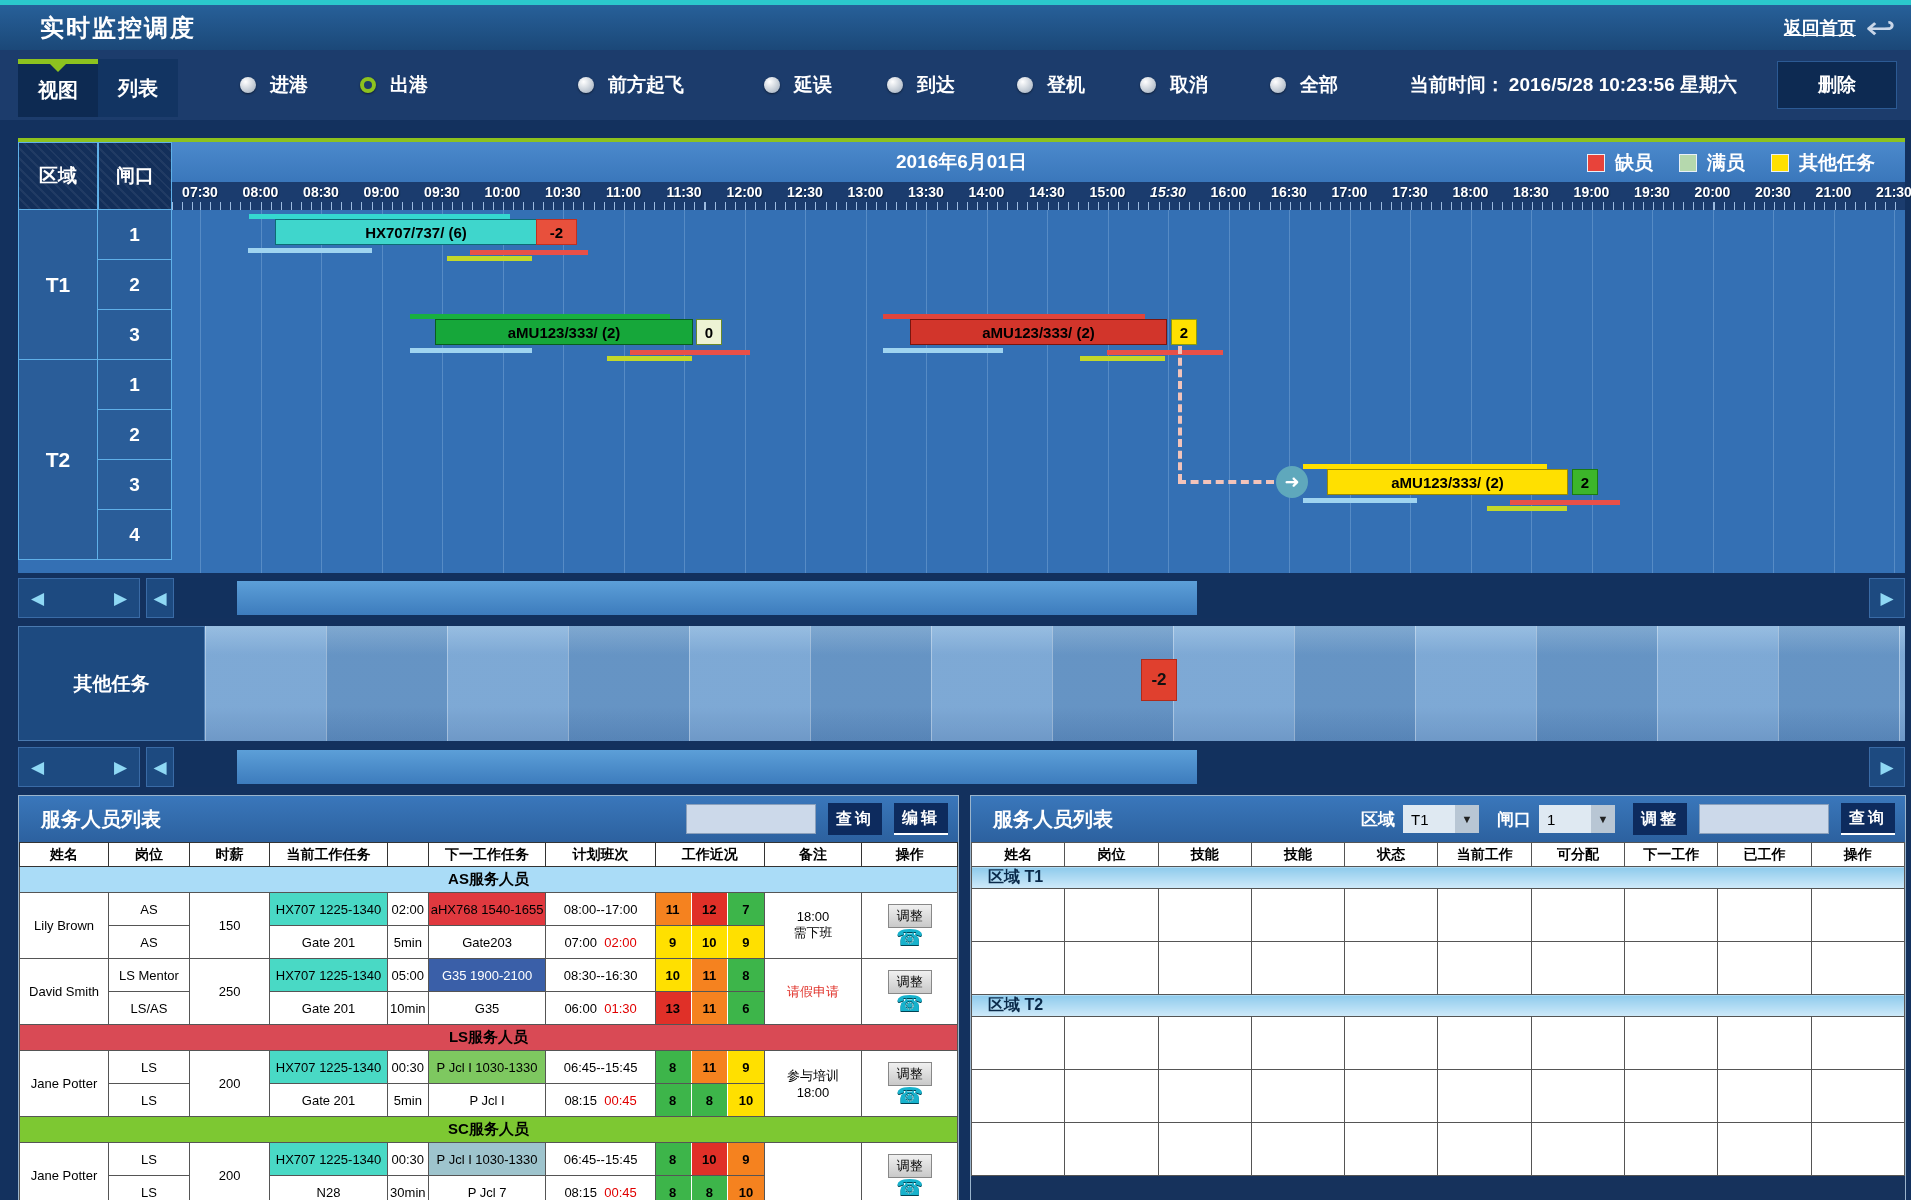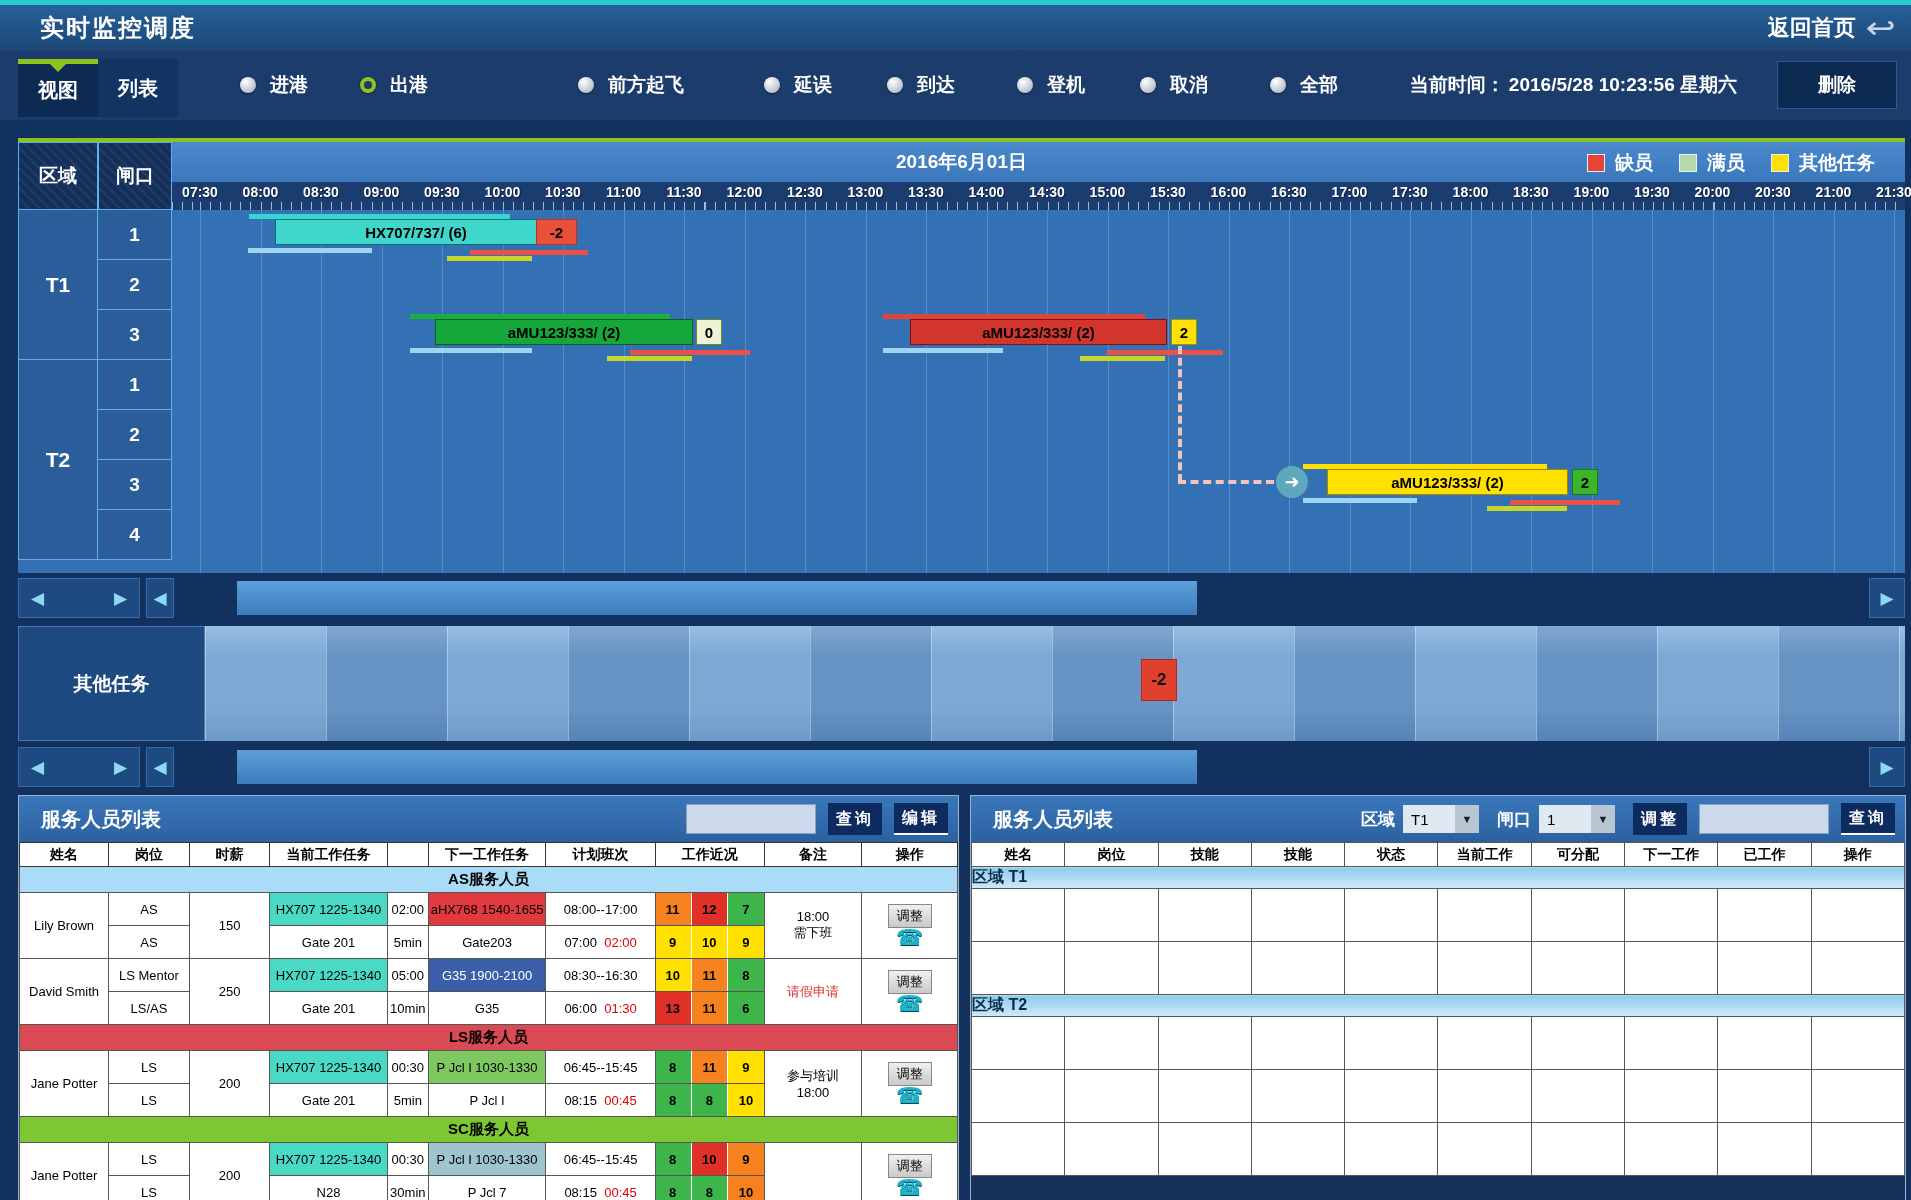--- a/index.html
+++ b/index.html
@@ -3,21 +3,21 @@
 <meta charset="utf-8">
 <style>
   * { margin:0; padding:0; box-sizing:border-box; }
   html,body { width:1911px; height:1200px; overflow:hidden; background:#13315e;
     font-family:"Liberation Sans","DejaVu Sans",sans-serif; }
   .topstrip { height:5px; background:#2bc8cc; }
   
   .hdr { height:45px; background:linear-gradient(180deg,#276099,#1b4878); display:flex; align-items:center; padding:0 18px 0 40px; }
   .hdr-title { color:#fff; font-size:24px; font-weight:bold; letter-spacing:2px; }
   .hdr-right { margin-left:auto; display:flex; align-items:center; gap:12px; }
-  .hdr-home { color:#fff; font-size:22px; font-weight:bold; cursor:pointer; }
+  .hdr-home { color:#fff; font-size:18px; font-weight:bold; cursor:pointer;text-decoration:underline; }
   .hdr-back { color:#c9d6e8; font-size:30px; line-height:30px; cursor:pointer; transform:scaleX(1.2); }
   
   .nav { height:70px; background:#1c3c6c; display:flex; align-items:center; padding-right:14px; }
   .tab { width:80px; height:58px; margin-top:6px; display:flex; align-items:center; justify-content:center;
     color:#fff; font-size:20px; font-weight:bold; background:#123462; cursor:pointer; position:relative; }
   .tab.first { margin-left:18px; }
   .tab.active { background:#0d2a52; border-top:5px solid #8dc21f; }
   .tab.active::after { content:""; position:absolute; top:0; left:50%; margin-left:-8px;
     border:8px solid transparent; border-top:8px solid #8dc21f; }
   .filters { display:flex; align-items:center; }
@@ -109,21 +109,21 @@
   .lt .hrow td { font-size:14px; font-weight:bold; height:24px; border-color:#333; }
   .lt .sechdr td { font-size:15px; font-weight:bold; height:26px; }
   .stat3 { display:flex; height:33px; margin:-1px; }
   .stat3 span { flex:1; display:flex; align-items:center; justify-content:center; font-weight:bold; border-right:1px solid #fff; }
   .red { color:#e00000; }
   .btn-adjust { display:inline-block; padding:2px 8px; background:linear-gradient(180deg,#f0f0f0,#c9c9c9); border:1px solid #888;
     font-size:13px; color:#000; cursor:pointer; }
   .phone { color:#17b2cc; font-size:22px; line-height:20px; cursor:pointer; text-shadow:0 1px 0 #045; }
   .rt td { font-size:14px; height:53px; }
   .rt .hrow td { font-weight:bold; height:24px; }
-  .rt .sechdr td { height:21px; text-align:left; padding-left:0; font-size:16px; font-weight:bold; color:#0a2a4a;
+  .rt .sechdr td { height:21px; text-align:left; padding-left:16px; font-size:16px; font-weight:bold; color:#0a2a4a;
     background:linear-gradient(180deg,#8ecbec,#cfeafa); }
 </style>
 </head>
 <body>
 
 <div class="topstrip"></div>
 
 <div class="hdr">
   <span class="hdr-title">实时监控调度</span>
   <span class="hdr-right">
@@ -209,21 +209,21 @@
       <span class="axis-label" style="left: 391px;">10:30</span>
       <span class="axis-label" style="left: 451.5px;">11:00</span>
       <span class="axis-label" style="left: 512px;">11:30</span>
       <span class="axis-label" style="left: 572.5px;">12:00</span>
       <span class="axis-label" style="left: 633px;">12:30</span>
       <span class="axis-label" style="left: 693.5px;">13:00</span>
       <span class="axis-label" style="left: 754px;">13:30</span>
       <span class="axis-label" style="left: 814.5px;">14:00</span>
       <span class="axis-label" style="left: 875px;">14:30</span>
       <span class="axis-label" style="left: 935.5px;">15:00</span>
-      <span class="axis-label" style="left: 996px;">15:30</span>
+      <span class="axis-label" style="left: 996px; font-style: italic;">15:30</span>
       <span class="axis-label" style="left: 1056.5px;">16:00</span>
       <span class="axis-label" style="left: 1117px;">16:30</span>
       <span class="axis-label" style="left: 1177.5px;">17:00</span>
       <span class="axis-label" style="left: 1238px;">17:30</span>
       <span class="axis-label" style="left: 1298.5px;">18:00</span>
       <span class="axis-label" style="left: 1359px;">18:30</span>
       <span class="axis-label" style="left: 1419.5px;">19:00</span>
       <span class="axis-label" style="left: 1480px;">19:30</span>
       <span class="axis-label" style="left: 1540.5px;">20:00</span>
       <span class="axis-label" style="left: 1601px;">20:30</span>

